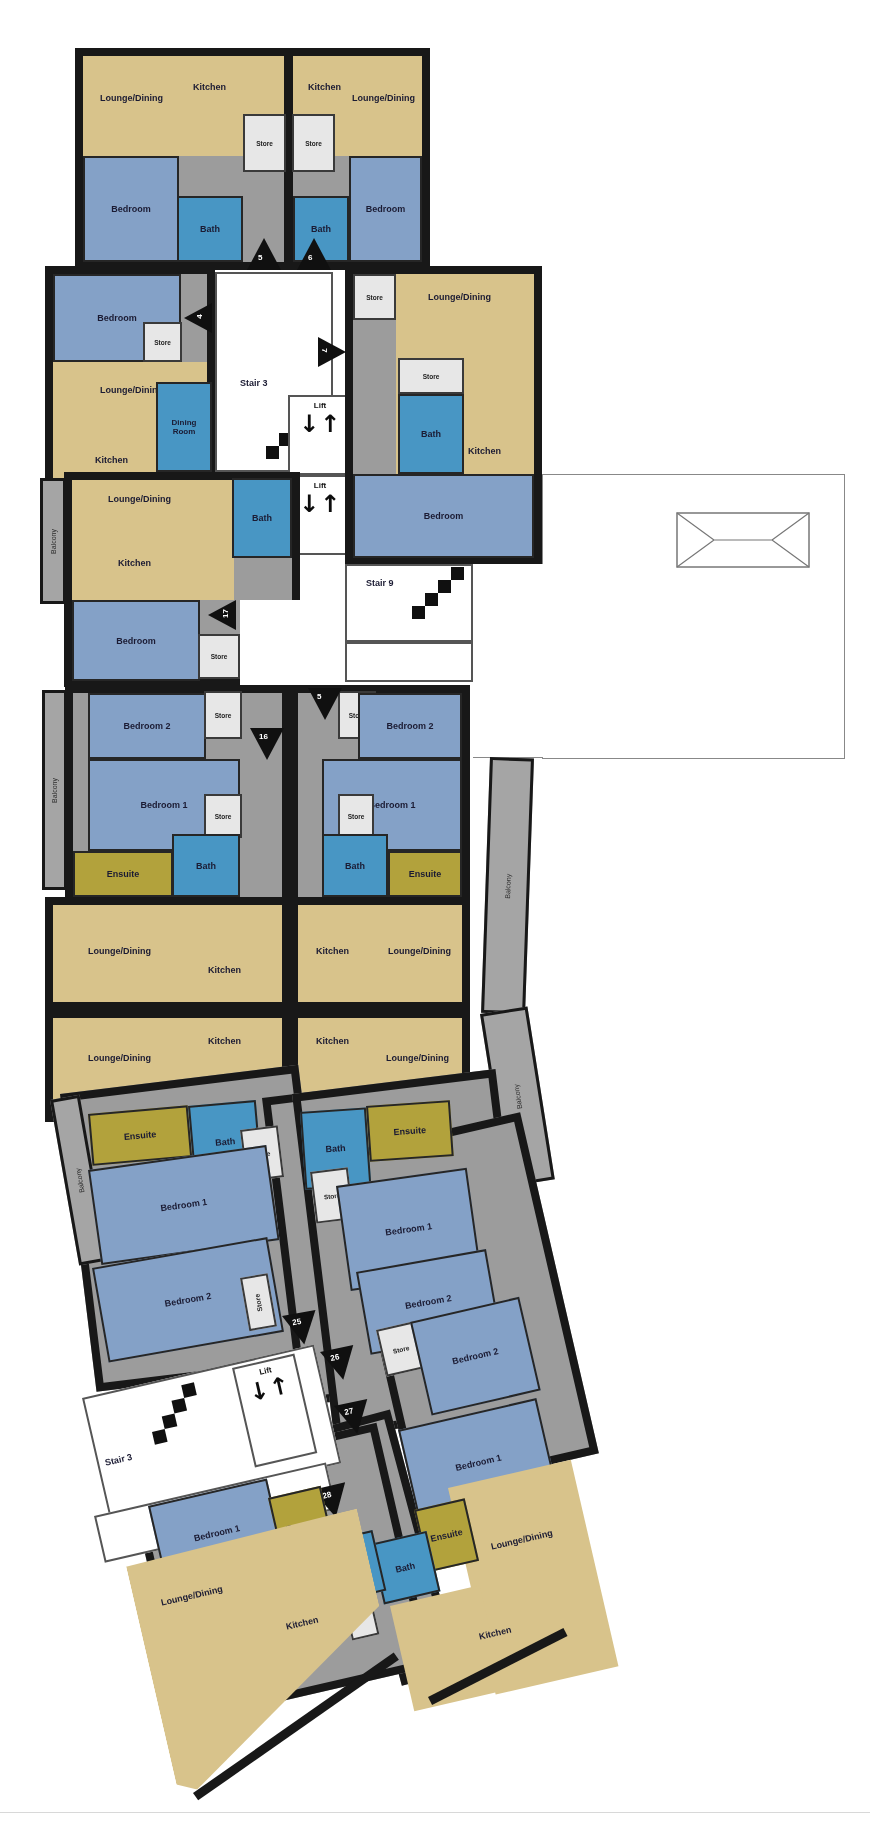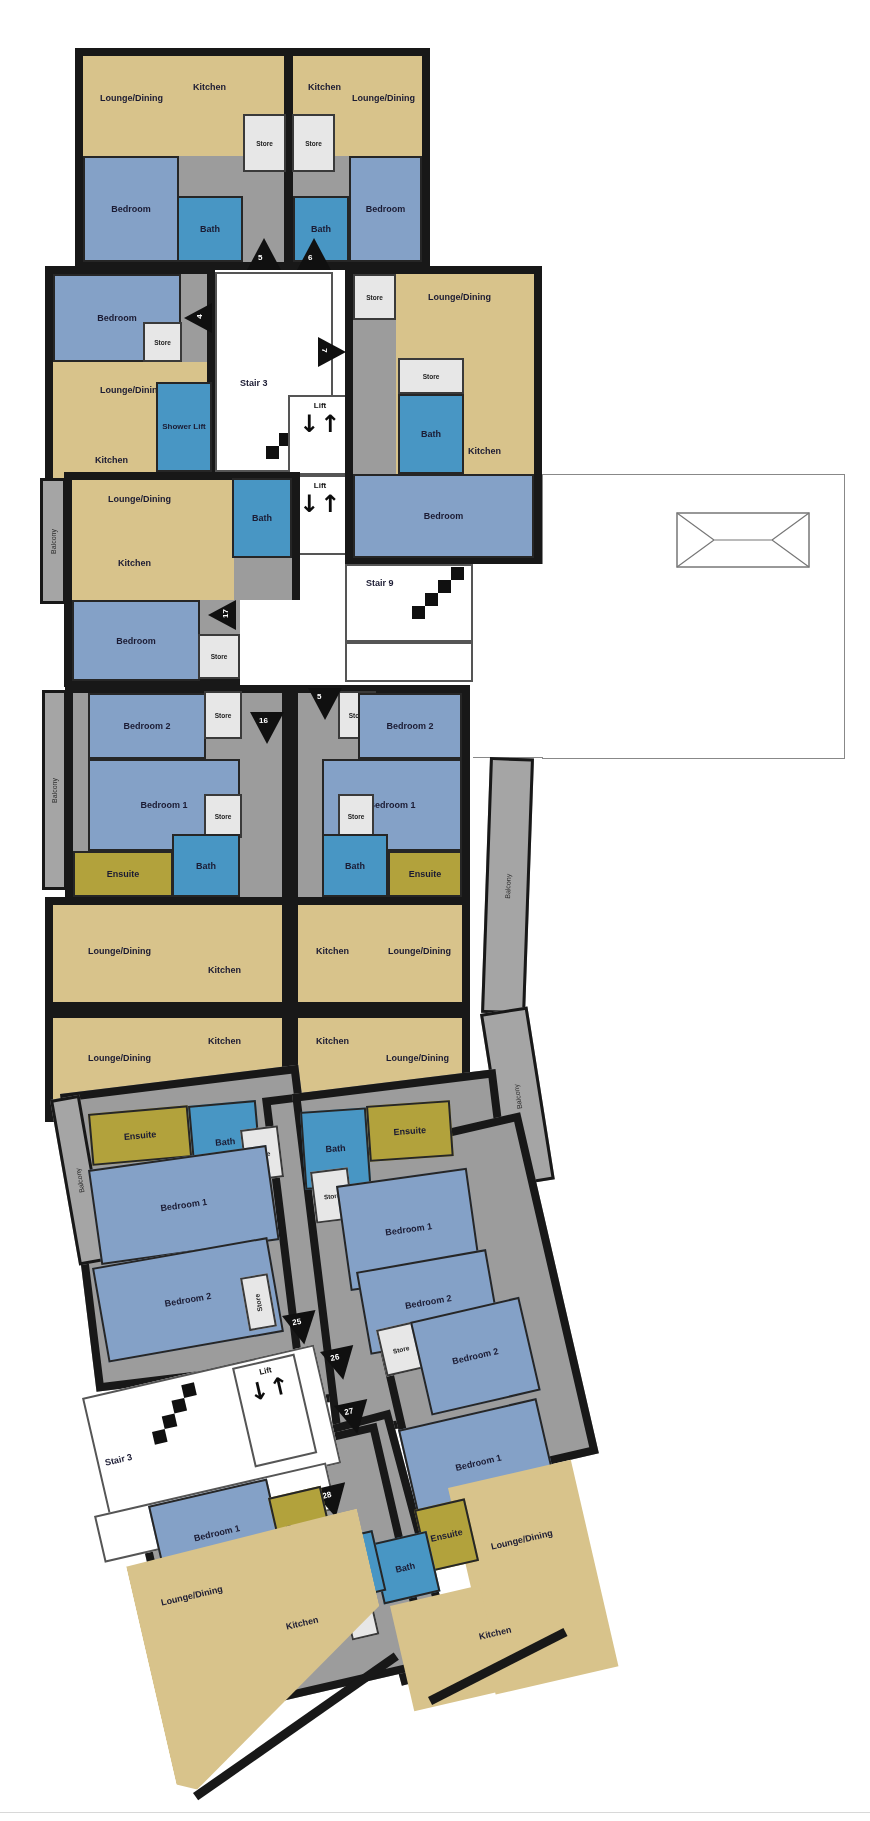--- a/index.html
+++ b/index.html
@@ -88,21 +88,21 @@
   <div class="room bed" style="left:53px;top:274px;width:128px;height:88px;">
       <span>Bedroom</span>
     </div>
   <div class="store" style="left:143px;top:322px;width:39px;height:40px;">
       <span>Store</span>
     </div>
   <div class="room tan noborder" style="left:53px;top:362px;width:154px;height:146px;"></div>
   <div class="lbl" style="left:100px;top:385px;">Lounge/Dining</div>
   <div class="lbl" style="left:95px;top:455px;">Kitchen</div>
   <div class="room bathc" style="left:156px;top:382px;width:56px;height:90px;font-size:8px;line-height:1.15;">
-      <span style="width:46px;">Shower Lift</span>
+      <span style="width:46px;">Dining Room</span>
     </div>
   <div class="tri tri-left" style="left:184px;top:303px;">
       <span class="num">4</span>
     </div>
 
   <div class="white-room" style="left:215px;top:272px;width:118px;height:200px;"></div>
   <div class="lbl" style="left:240px;top:378px;">Stair 3</div>
   <div class="steps" style="left:266px;top:446px;"></div>
 
   <div class="liftbox" style="left:288px;top:395px;width:64px;height:80px;">
@@ -185,21 +185,21 @@
     </div>
   <div class="store" style="left:204px;top:794px;width:38px;height:44px;">
       <span>Store</span>
     </div>
   <div class="room ens" style="left:73px;top:851px;width:100px;height:46px;">
       <span>Ensuite</span>
     </div>
   <div class="room bathc" style="left:172px;top:834px;width:68px;height:63px;">
       <span>Bath</span>
     </div>
-  <div class="tri tri-down" style="left:250px;top:712px;">
+  <div class="tri tri-down" style="left:250px;top:728px;">
       <span class="num">16</span>
     </div>
 
   <div class="wall" style="left:290px;top:685px;width:180px;height:222px;"></div>
   <div class="fill gray" style="left:298px;top:693px;width:164px;height:206px;"></div>
   <div class="store" style="left:338px;top:691px;width:38px;height:48px;">
       <span>Store</span>
     </div>
   <div class="room bed" style="left:358px;top:693px;width:104px;height:66px;">
       <span>Bedroom 2</span>

